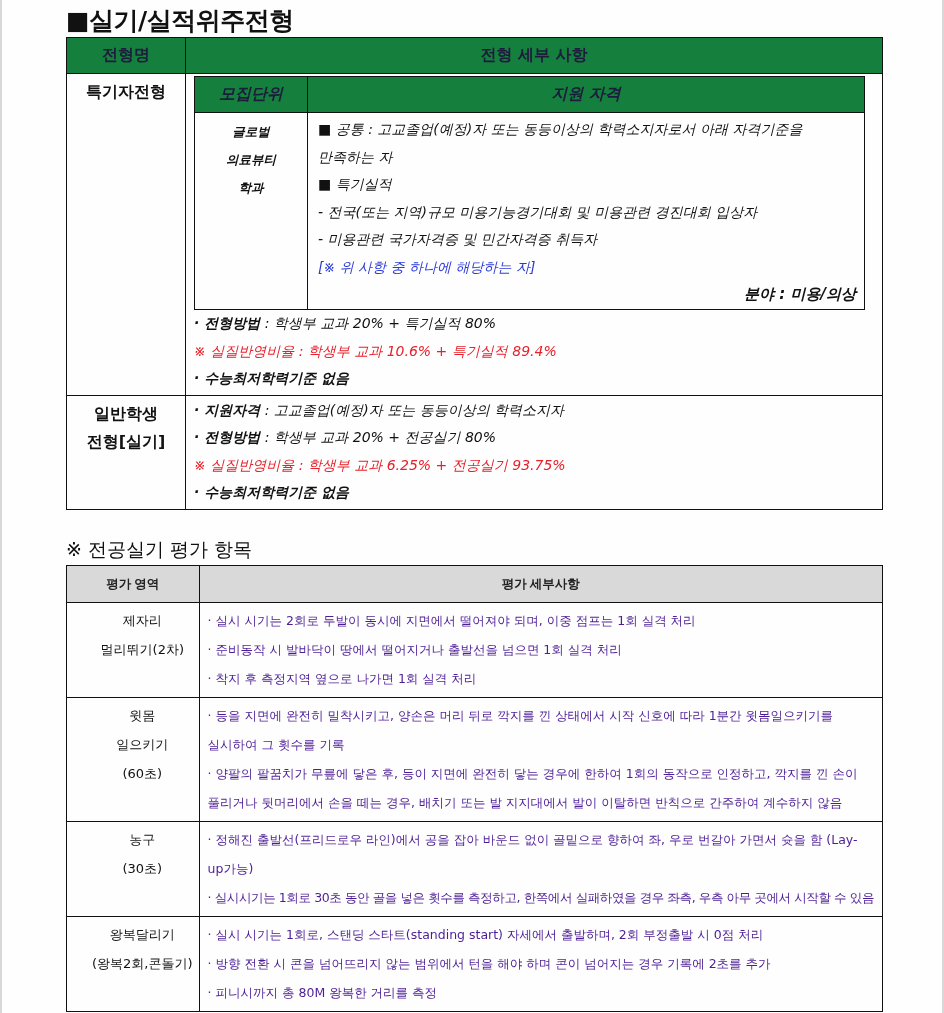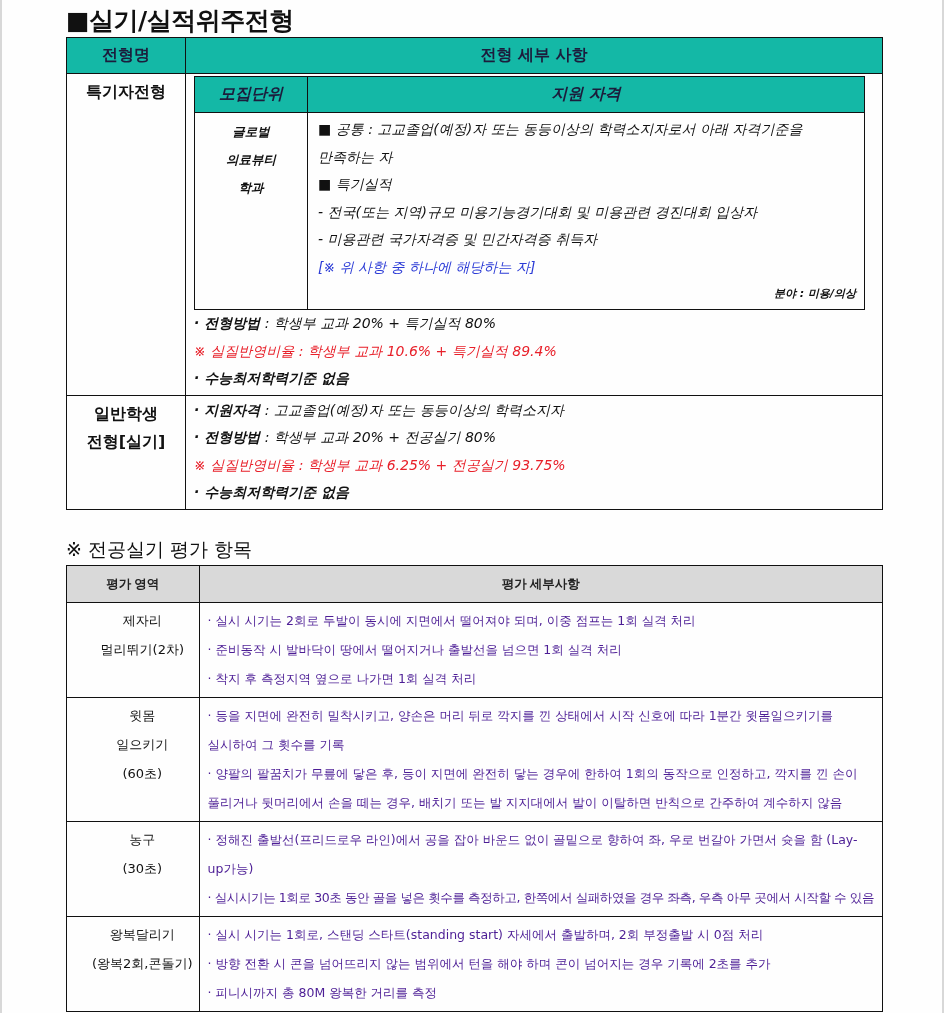--- a/index.html
+++ b/index.html
@@ -14,39 +14,39 @@
   }
   .h2 {
     position: absolute; left: 64px; top: 537px; font-size: 19px; font-weight: normal; color: #111;
   }
   table { border-collapse: collapse; }
   #t1 {
     position: absolute; left: 64px; top: 37px; width: 817px;
   }
   #t1 > tbody > tr > td, #t1 > thead > tr > th { border: 1.5px solid #111; }
   #t1 th {
-    background: #14b8a6; height: 33px; font-size: 16px; font-weight: bold; color: #1c1c3c; text-align: center;
+    background: #15803d; height: 33px; font-size: 16px; font-weight: bold; color: #1c1c3c; text-align: center;
   }
   #t1 td.name {
     width: 118px; vertical-align: top; text-align: center; font-size: 16px; font-weight: bold;
     line-height: 28px; padding-top: 4px;
   }
   #t1 td.detail { vertical-align: top; padding: 2px 17px 2px 8px; font-style: italic; }
   .inner { width: 671px; margin-top: 0px; }
   .inner td, .inner th { border: 1.2px solid #111; }
   .inner th {
     background: #e4e4e4; height: 32px; font-size: 12.5px; font-weight: bold; color: #222;
   }
   .inner td.unit {
     width: 110px; vertical-align: top; text-align: center; font-size: 12.5px; font-weight: bold;
     line-height: 28px; padding-top: 5px;
   }
   .inner td.qual { vertical-align: top; padding: 3px 8px 4px 10px; font-size: 14px; line-height: 27.5px; }
   .blue { color: #2b3bd6; }
-  .field { text-align: right; font-size: 11px; font-weight: bold; line-height: 22px; margin-top: 2px; }
+  .field { text-align: right; font-size: 15px; font-weight: bold; line-height: 22px; margin-top: 2px; }
   .line { font-size: 14px; line-height: 27.5px; white-space: nowrap; }
   .line b { font-weight: bold; }
   .red { color: #e8202a; }
   #t2 { position: absolute; left: 64px; top: 565px; width: 817px; }
   #t2 td, #t2 th { border: 1.2px solid #111; }
   #t2 th { background: #d9d9d9; height: 34px; font-size: 12.5px; font-weight: bold; color: #222; font-family: Liberation Serif, serif; }
   #t2 td.area {
     width: 125px; text-align: center; vertical-align: top; font-size: 13px; font-weight: normal;
     line-height: 29px; padding-top: 3px; padding-left: 20px;
   }

